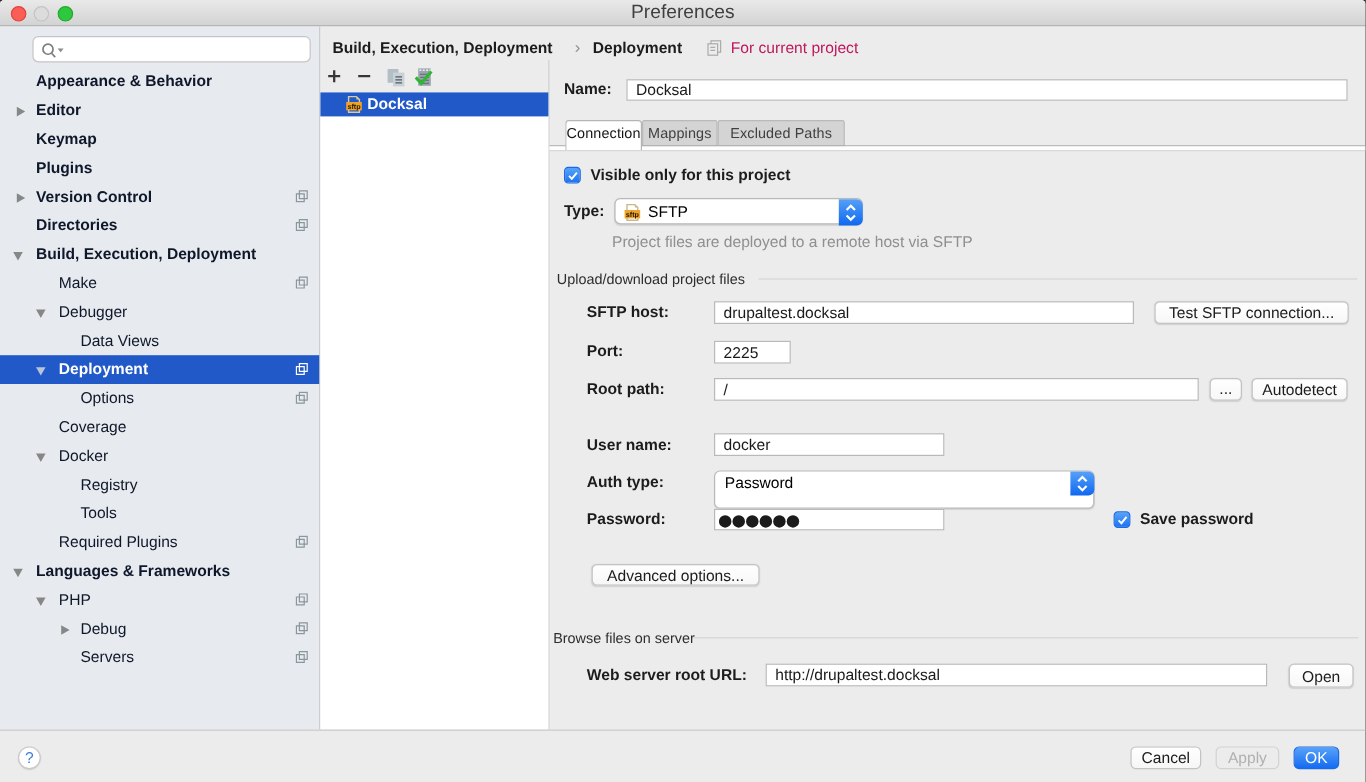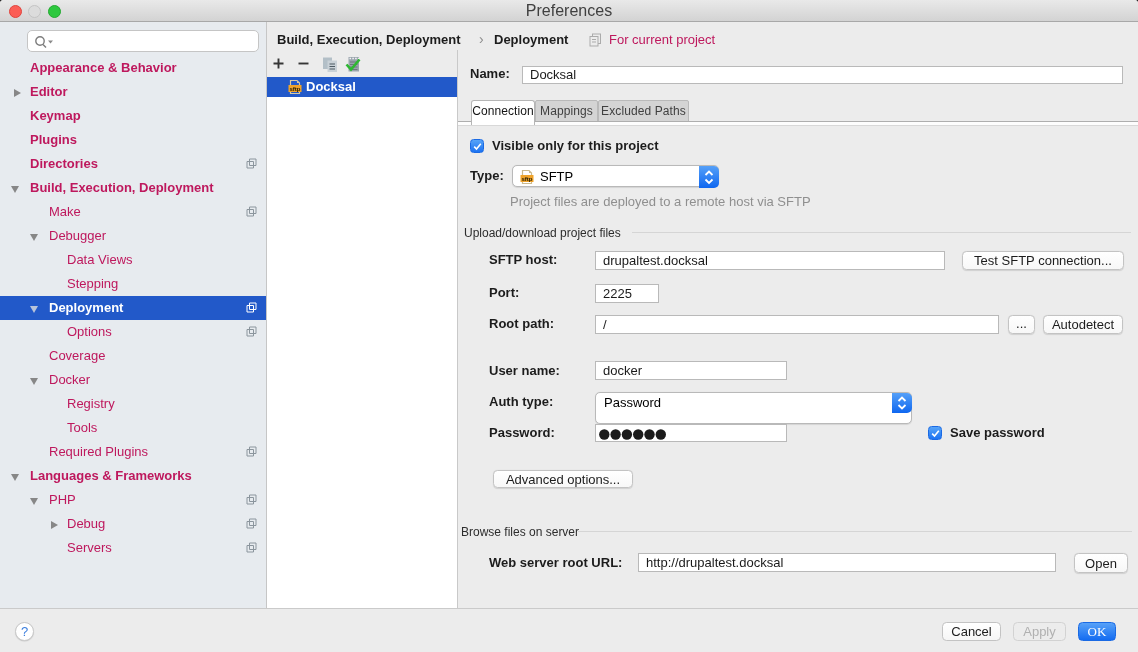--- a/index.html
+++ b/index.html
@@ -11,21 +11,21 @@
   background:linear-gradient(#e9e9e9, #d3d3d3); border-bottom:1px solid #a8a8a8; }
 #titlebar .title { position:absolute; left:0; right:0; top:0; height:21px; line-height:21px; text-align:center; font-size:16px; color:#404040; }
 .tl { position:absolute; top:4.5px; width:13px; height:13px; border-radius:50%; }
 #tl-red { left:8.5px; background:#fb5e56; border:0.5px solid #e0443e; }
 #tl-gray { left:28px; background:#dcdcdc; border:0.5px solid #c4c4c4; }
 #tl-green { left:47.5px; background:#2dc83e; border:0.5px solid #23a930; }
 
 #sidebar { position:absolute; left:0; top:22px; width:267px; height:586px; background:#e7ebef; border-right:1px solid #c6c6c6; }
 #search { position:absolute; left:27px; top:8px; width:232px; height:22px; background:#fff; border:1px solid #c5c5c5; border-radius:5px; }
 #tree { position:absolute; left:0; top:34px; width:266px; }
-.trow { position:relative; height:24px; line-height:24px; font-size:13px; color:#be185d; white-space:nowrap; }
+.trow { position:relative; height:24px; line-height:24px; font-size:13px; color:#0f172a; white-space:nowrap; }
 .trow.b { font-weight:bold; }
 .trow.sel { background:#2259c9; color:#ffffff; }
 .tx { position:absolute; top:0; }
 .arr-r { position:absolute; top:8.5px; width:0; height:0; border-left:7px solid #878787; border-top:4.5px solid transparent; border-bottom:4.5px solid transparent; }
 .arr-d { position:absolute; top:10px; width:0; height:0; border-top:7px solid #878787; border-left:4.5px solid transparent; border-right:4.5px solid transparent; }
 .shico { position:absolute; right:9px; top:6px; width:11px; height:11px; }
 
 #listpanel { position:absolute; left:267px; top:50px; width:191px; height:558px; background:#ececec; border-right:1px solid #c9c9c9; }
 #listwhite { position:absolute; left:0; top:27px; width:190px; height:531px; background:#ffffff; }
 #docksalrow { position:absolute; left:0; top:0px; width:190px; height:20px; background:#2259c9; color:#fff; font-weight:bold; font-size:13px; line-height:19px; }
@@ -83,20 +83,27 @@
           <i class="arr-r" style="left:14px"></i>
           <span class="tx" style="left:30px">Editor</span>
         </div>
       <div class="trow b">
           <span class="tx" style="left:30px">Keymap</span>
         </div>
       <div class="trow b">
           <span class="tx" style="left:30px">Plugins</span>
         </div>
       <div class="trow b">
+          <i class="arr-r" style="left:14px"></i>
+          <span class="tx" style="left:30px">Version Control</span>
+          <svg class="shico" viewBox="0 0 11 11">
+            <path d="M1 3.5h6.5V10H1z M3.5 1H10v6.5H3.5z" fill="none" stroke="#8b959d" stroke-width="1"></path>
+          </svg>
+        </div>
+      <div class="trow b">
           <span class="tx" style="left:30px">Directories</span>
           <svg class="shico" viewBox="0 0 11 11">
             <path d="M1 3.5h6.5V10H1z M3.5 1H10v6.5H3.5z" fill="none" stroke="#8b959d" stroke-width="1"></path>
           </svg>
         </div>
       <div class="trow b">
           <i class="arr-d" style="left:11px"></i>
           <span class="tx" style="left:30px">Build, Execution, Deployment</span>
         </div>
       <div class="trow">
@@ -104,23 +111,20 @@
           <svg class="shico" viewBox="0 0 11 11">
             <path d="M1 3.5h6.5V10H1z M3.5 1H10v6.5H3.5z" fill="none" stroke="#8b959d" stroke-width="1"></path>
           </svg>
         </div>
       <div class="trow">
           <i class="arr-d" style="left:30px"></i>
           <span class="tx" style="left:49px">Debugger</span>
         </div>
       <div class="trow">
           <span class="tx" style="left:67px">Data Views</span>
-        </div>
-      <div class="trow">
-          <span class="tx" style="left:67px">Stepping</span>
         </div>
       <div class="trow sel b">
           <i class="arr-d" style="left:30px;border-top-color:#b9c4da"></i>
           <span class="tx" style="left:49px">Deployment</span>
           <svg class="shico" viewBox="0 0 11 11">
             <path d="M1 3.5h6.5V10H1z M3.5 1H10v6.5H3.5z" fill="none" stroke="#ffffff" stroke-width="1"></path>
           </svg>
         </div>
       <div class="trow">
           <span class="tx" style="left:67px">Options</span>
@@ -219,21 +223,21 @@
 
   <div id="form">
     <div class="lbl" style="left:12px;top:15px">Name:</div>
     <div class="fld" style="left:64px;top:16px;width:601px;height:18px;line-height:16px">Docksal</div>
 
     <div id="tabline1"></div>
       <div id="tabline2"></div>
       <div id="tabline3"></div>
     <div class="tab active" style="left:13px;width:64px">Connection</div>
     <div class="tab inactive" style="left:77px;width:63px">Mappings</div>
-    <div class="tab inactive" style="left:140px;width:91px">Excluded&nbsp;Paths</div>
+    <div class="tab inactive" style="left:140px;width:106px">Excluded&nbsp;Paths</div>
 
     <div class="cb" style="left:12px;top:89px">
         <svg width="11" height="11" viewBox="0 0 11 11">
           <path d="M2.2 5.6 L4.5 8 L8.8 2.8" fill="none" stroke="#fff" stroke-width="1.6"></path>
         </svg>
       </div>
     <div class="lbl" style="left:34px;top:87px">Visible only for this project</div>
 
     <div class="lbl" style="left:12px;top:117px">Type:</div>
     <div class="dd" style="left:54px;top:115px;width:207px;height:22px">
@@ -305,15 +309,15 @@
 
     <div class="lbl" style="left:31px;top:504px">Web server root URL:</div>
     <div class="fld" style="left:180px;top:503px;width:418px;height:19px;line-height:17px">http://drupaltest.docksal</div>
     <div class="btn" style="left:616px;top:503px;width:54px;height:20px;line-height:19px">Open</div>
   </div>
 
   <div id="footer">
     <div id="helpbtn">?</div>
     <div class="fbtn" id="btn-cancel" style="left:942px;width:59px;background:linear-gradient(#ffffff,#f6f6f6);border:0.5px solid #c3c3c3;color:#1c1c1c;">Cancel</div>
     <div class="fbtn" id="btn-apply" style="left:1013px;width:53px;background:#ececec;border:0.5px solid #d2d2d2;color:#b0b0b0;">Apply</div>
-    <div class="fbtn" id="btn-ok" style="left:1078px;width:38px;background:linear-gradient(#57a1f8,#146cf1);border:0.5px solid #1a6ae4;color:#fff;font-family:Liberation Serif, serif;">OK</div>
+    <div class="fbtn" id="btn-ok" style="left:1078px;width:38px;background:linear-gradient(#57a1f8,#146cf1);border:0.5px solid #1a6ae4;color:#fff;">OK</div>
   </div>
 </div>
 
 </body></html>

